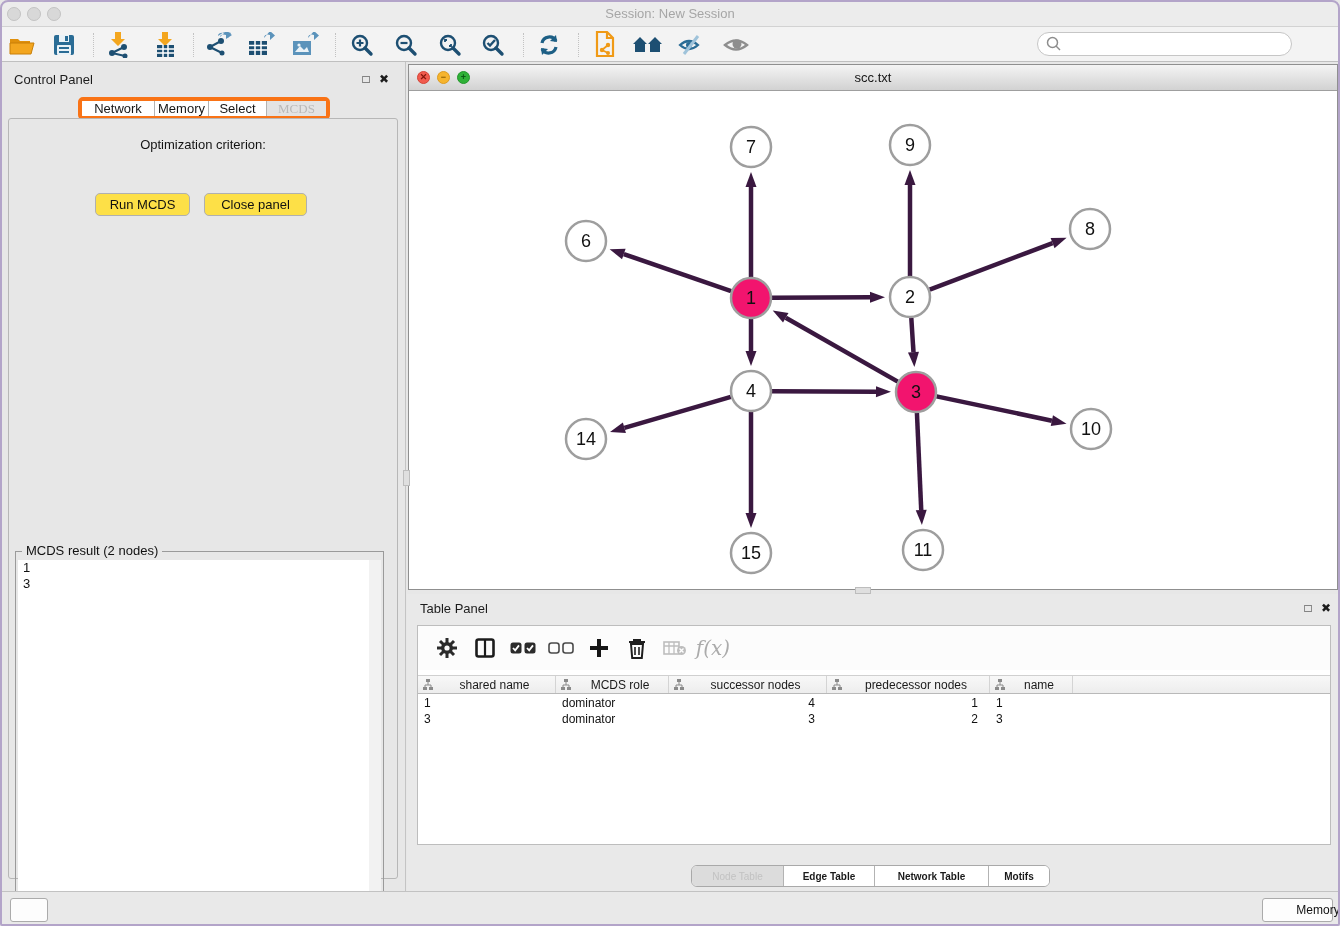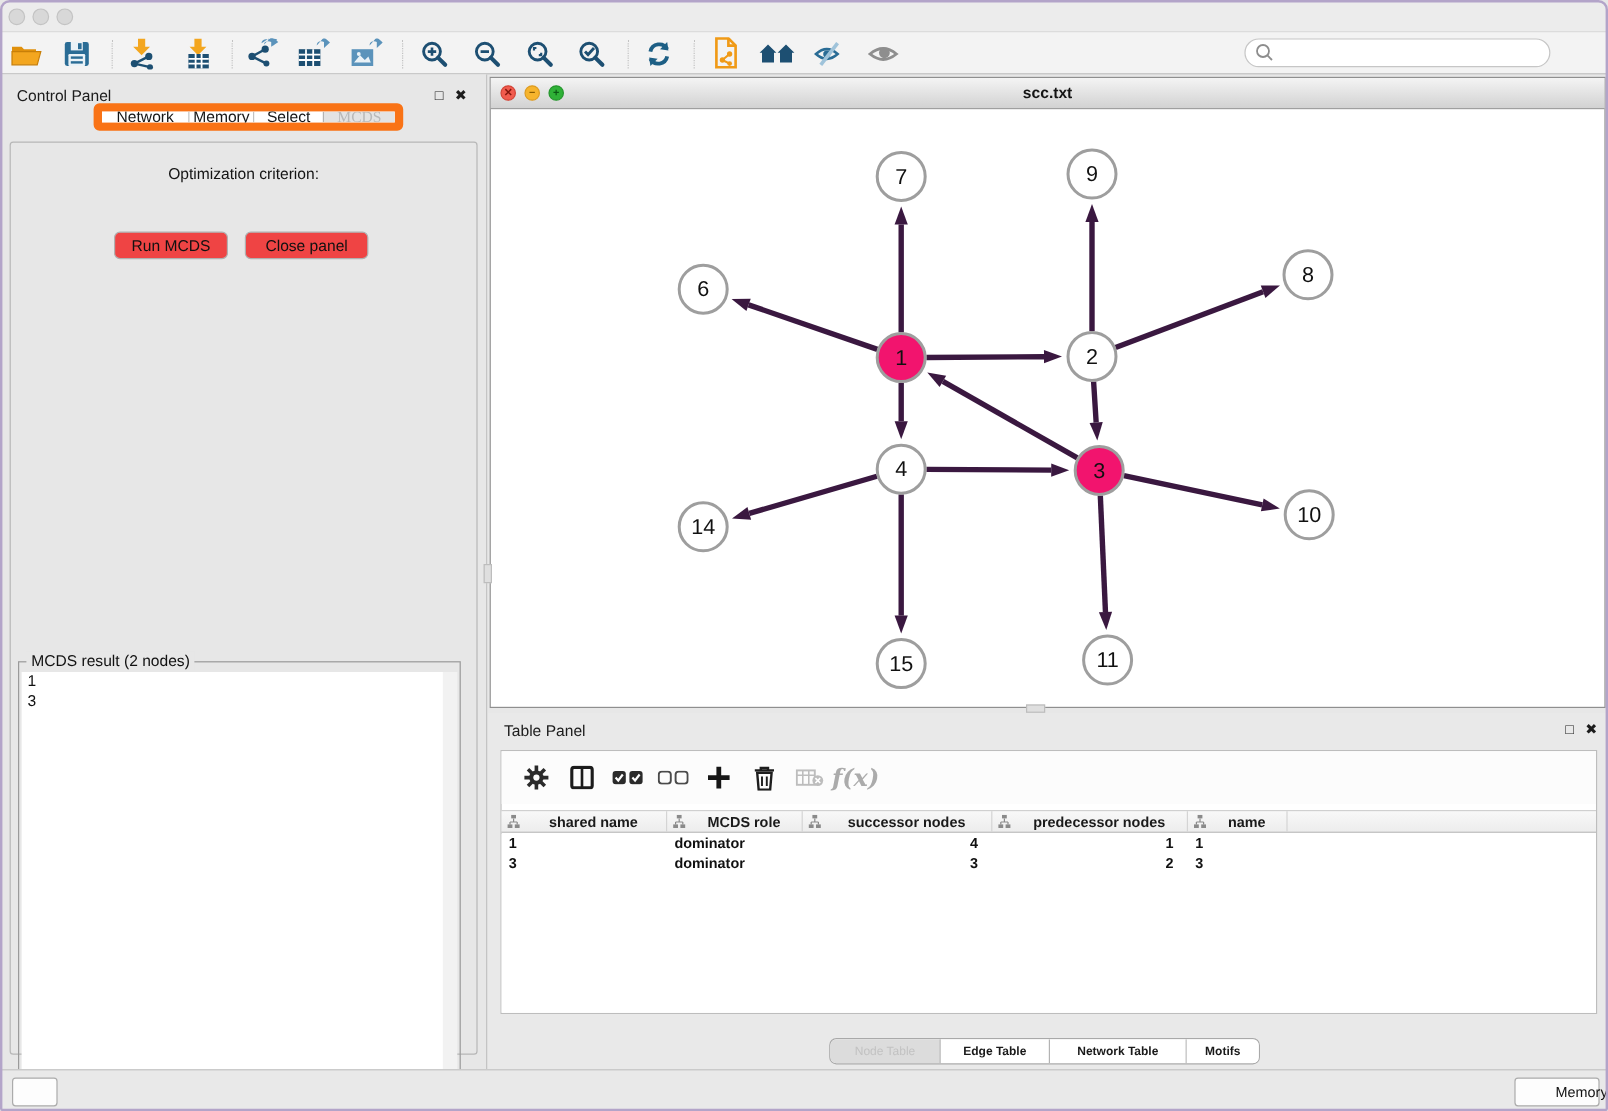--- a/index.html
+++ b/index.html
@@ -12,51 +12,51 @@
   .tl { position:absolute; top:7px; width:14px; height:14px; border-radius:50%; background:#d8d8d8; border:1px solid #c3c3c3; }
   .toolbar { position:absolute; left:0; top:27px; width:1340px; height:35px; background:#f3f3f3; border-bottom:1px solid #bfbfbf; }
   .tb-icon { position:absolute; top:3px; width:34px; height:30px; display:flex; align-items:center; justify-content:center; }
   .tb-sep { position:absolute; top:6px; width:0; height:24px; border-left:1px dotted #c2c2c2; }
   .searchbox { position:absolute; left:1037px; top:5px; width:255px; height:24px; background:#fff; border:1px solid #c6c6c6; border-radius:12px; display:flex; align-items:center; padding-left:8px; }
 
   
   .control-panel { position:absolute; left:0; top:62px; width:406px; height:829px; background:#e7e7e7; border-right:1px solid #c4c4c4; }
   .panel-title { position:absolute; left:14px; top:10px; font-size:13px; color:#1c1c1c; }
   .mini-btn { position:absolute; top:10px; font-size:12px; color:#1c1c1c; width:16px; text-align:center; cursor:default; }
-  .ctabs { position:absolute; left:78px; top:24px; display:flex; height:23px; border:7px solid #f97316; border-radius:5px; overflow:hidden; background:#fff;justify-content:flex-end; }
+  .ctabs { position:absolute; left:78px; top:35px; display:flex; height:23px; border:4px solid #f97316; border-radius:5px; overflow:hidden; background:#fff;justify-content:flex-end; }
   .ctab { font-size:13px; color:#161616; background:#fff; display:flex; align-items:center; justify-content:center; border-right:1px solid #b3b3b3; padding:0 2px; }
   .ctab:last-child { border-right:none;font-family:Liberation Serif, serif; }
   .ctab.active { background:#e3e3e3; color:#b9b9b9; }
   .cp-body { position:absolute; left:8px; top:56px; width:390px; height:761px; border:1px solid #b7b7b7; border-radius:3px; background:#e7e7e7; }
   .opt-label { position:absolute; left:0; right:0; top:18px; text-align:center; font-size:13px; color:#141414; }
   .dropdown { position:absolute; left:37px; top:39px; width:308px; height:24px; background:#fff; border:1px solid #b3b3b3; border-radius:5px; display:flex; align-items:center; font-size:13px; color:#111; padding-left:10px; }
   .dd-stepper { position:absolute; right:7px; top:3px; }
-  .btn { position:absolute; height:23px; background:#ef4444; border:1px solid #b0b0b0; border-radius:5px; font-size:13px; color:#111; display:flex; align-items:center; justify-content:center; }
+  .btn { position:absolute; height:23px; background:#fde047; border:1px solid #b0b0b0; border-radius:5px; font-size:13px; color:#111; display:flex; align-items:center; justify-content:center; }
   .fieldset { position:absolute; left:6px; top:432px; width:369px; height:378px; border:1px solid #9a9a9a; }
   .legend { position:absolute; left:6px; top:-9px; background:#e7e7e7; padding:0 4px; font-size:13px; color:#111; }
   .result-area { position:absolute; left:2px; top:8px; right:2px; bottom:2px; background:#fff; overflow:hidden; }
   .result-line { font-size:13px; color:#111; padding-left:5px; line-height:16px; }
   .result-scroll { position:absolute; right:0; top:0; width:12px; bottom:0; background:#f2f2f2; }
 
   
   .net-window { position:absolute; left:408px; top:64px; width:930px; height:526px; border:1px solid #8f8f8f; background:#fff; }
   .net-titlebar { position:absolute; left:0; top:0; right:0; height:26px; background:linear-gradient(#f4f4f4,#d2d2d2); border-bottom:1px solid #9f9f9f; }
-  .net-title { position:absolute; left:0; right:0; top:5px; text-align:center; font-size:13px; color:#141414;font-weight:bold; }
+  .net-title { position:absolute; left:0; right:0; top:5px; text-align:center; font-size:13px; color:#141414; }
   .light { position:absolute; top:6px; width:13px; height:13px; border-radius:50%; display:flex; align-items:center; justify-content:center; font-size:9px; font-weight:bold; line-height:1; }
   .light.red { background:#f15b4e; border:1px solid #d44437; color:#82150c; }
   .light.yellow { background:#f6b42d; border:1px solid #dd9b20; color:#895c00; }
   .light.green { background:#2fb137; border:1px solid #24962c; color:#0b5a14; }
   .net-canvas { position:absolute; left:1px; top:27px; }
   .grip-v { position:absolute; left:403px; top:470px; width:7px; height:16px; background:#dfdfdf; border:1px solid #bdbdbd; z-index:5; }
   .grip-h { position:absolute; left:855px; top:587px; width:16px; height:7px; background:#dfdfdf; border:1px solid #bdbdbd; z-index:5; }
 
   
   .table-panel { position:absolute; left:407px; top:594px; width:933px; height:297px; background:#e9e9e9; }
   .tp-title { position:absolute; left:13px; top:7px; font-size:13px; color:#1c1c1c; }
-  .tp-box { position:absolute; left:10px; top:31px; width:914px; height:220px; background:#fff; border:1px solid #bdbdbd;font-weight:bold; }
+  .tp-box { position:absolute; left:10px; top:31px; width:914px; height:220px; background:#fff; border:1px solid #bdbdbd; }
   .tp-toolbar { position:absolute; left:0; top:0; right:0; height:44px; background:#fcfcfc; display:flex; align-items:center; padding-left:10px; }
   .tp-tool { width:38px; height:30px; display:flex; align-items:center; justify-content:center; }
   .fx { font-family:"DejaVu Serif", serif; font-style:italic; font-size:20px; color:#ababab; }
   .thead { position:absolute; left:0; top:49px; right:0; height:19px; background:linear-gradient(#f8f8f8,#ededed); border-top:1px solid #d0d0d0; border-bottom:1px solid #b9b9b9; display:flex; }
   .th { position:relative; height:100%; border-right:1px solid #d4d4d4; display:flex; align-items:center; font-size:12px; color:#1a1a1a; }
   .th .th-label { flex:1; text-align:center; }
   .th .th-icon { margin-left:4px; display:flex; }
   .tbody { position:absolute; left:0; top:69px; right:0; bottom:0; background:#fff; }
   .tr { display:flex; height:16px; }
   .td { font-size:12px; color:#111; line-height:16px; padding:0 12px 0 6px; overflow:hidden; white-space:nowrap; }
@@ -73,20 +73,21 @@
 </style>
 </head>
 <body>
 
 <div class="frame"></div>
 
 <div class="titlebar">
   <div class="tl" style="left:7px"></div>
   <div class="tl" style="left:27px"></div>
   <div class="tl" style="left:47px"></div>
+  <div class="title-text">Session: New Session</div>
 </div>
 
 <div class="toolbar">
   <div class="tb-icon" style="left:5px">
     <svg width="27" height="22">
         <path d="M1 5 h8 l2 2 h10 v3 H1 z" fill="#e0900c"></path>
         <path d="M1 9 h24 l-3 11 H1 z" fill="#f3a61f" stroke="#c87f08" stroke-width="1"></path>
       </svg>
   </div>
   <div class="tb-icon" style="left:47px">

